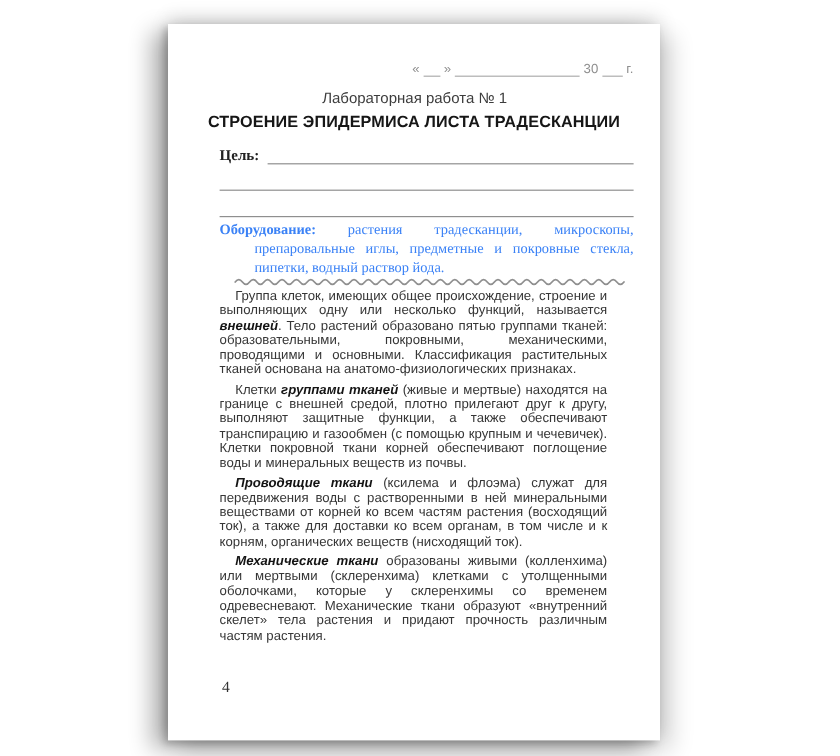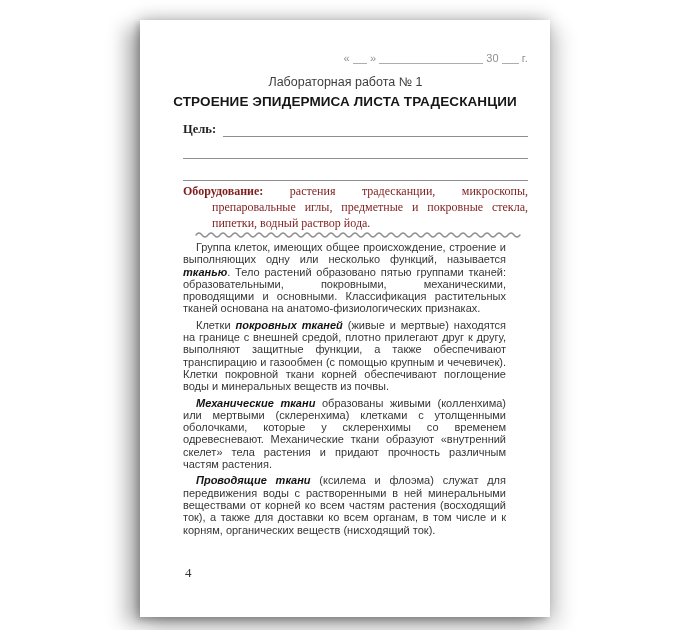--- a/index.html
+++ b/index.html
@@ -39,21 +39,21 @@
     display:flex;align-items:center;
     font-family:"Liberation Serif", serif;
   }
   .goal-label{font-size:12.5px;font-weight:bold;color:#222;line-height:14px}
   .goal-blank{flex:1;border-bottom:1.6px solid #8f8f8f;margin-left:7px;height:15px}
   .rule{position:absolute;left:43px;right:22px;border-top:1.6px solid #8f8f8f;height:0}
   .rule.rule-a{top:138px}
   .rule.rule-b{top:160px}
   .equipment{
     position:absolute;top:163px;left:43px;right:22px;margin:0;
-    font-family:"Liberation Serif", serif;font-size:12px;line-height:16px;color:#7f1d1d;
+    font-family:"Liberation Serif", serif;font-size:12px;line-height:16px;color:#3b82f6;
     text-align:justify;padding-left:29px;text-indent:-29px;
   }
   .eq-label{font-weight:bold}
   .wavy{position:absolute;top:210px;left:55px}
   .theory{
     position:absolute;top:221px;left:43px;width:323px;
     font-size:11px;line-height:12.3px;color:#363636;text-align:justify;
   }
   .theory p{margin:0 0 4px 0;text-indent:13px}
   .term{font-weight:bold;font-style:italic;color:#141414}
@@ -89,21 +89,21 @@
   <div class="rule rule-a"></div>
   <div class="rule rule-b"></div>
 
   <p class="equipment"><span class="eq-label">Оборудование:</span> <span>растения традесканции, микроскопы, препаровальные иглы, предметные и покровные стекла, пипетки, водный раствор йода.</span></p>
 
   <svg class="wavy" width="330" height="10" viewBox="0 0 330 10">
     <path fill="none" stroke="#8f8f8f" stroke-width="1.4" stroke-linecap="round" d="M1 5 q3 -4 6 0 q3 4 6 0 q3 -4 6 0 q3 4 6 0 q3 -4 6 0 q3 4 6 0 q3 -4 6 0 q3 4 6 0 q3 -4 6 0 q3 4 6 0 q3 -4 6 0 q3 4 6 0 q3 -4 6 0 q3 4 6 0 q3 -4 6 0 q3 4 6 0 q3 -4 6 0 q3 4 6 0 q3 -4 6 0 q3 4 6 0 q3 -4 6 0 q3 4 6 0 q3 -4 6 0 q3 4 6 0 q3 -4 6 0 q3 4 6 0 q3 -4 6 0 q3 4 6 0 q3 -4 6 0 q3 4 6 0 q3 -4 6 0 q3 4 6 0 q3 -4 6 0 q3 4 6 0 q3 -4 6 0 q3 4 6 0 q3 -4 6 0 q3 4 6 0 q3 -4 6 0 q3 4 6 0 q3 -4 6 0 q3 4 6 0 q3 -4 6 0 q3 4 6 0 q3 -4 6 0 q3 4 6 0 q3 -4 6 0 q3 4 6 0 q3 -4 6 0 q3 4 6 0 q3 -4 6 0 q3 4 6 0 q3 -4 6 0 q3 4 6 0"></path>
   </svg>
 
   <div class="theory">
-      <p><span>Группа клеток, имеющих общее происхождение, строение и выполняющих одну или несколько функций, называется </span><span class="term">тканью</span><span>. Тело растений образовано пятью группами тканей: образовательными, покровными, механическими, проводящими и основными. Классификация растительных тканей основана на анатомо-физиологических признаках.</span></p>
-      <p><span>Клетки </span><span class="term">покровных тканей</span><span> (живые и мертвые) находятся на границе с внешней средой, плотно прилегают друг к другу, выполняют защитные функции, а также обеспечивают транспирацию и газообмен (с помощью крупным и чечевичек). Клетки покровной ткани корней обеспечивают поглощение воды и минеральных веществ из почвы.</span></p>
+      <p><span>Группа клеток, имеющих общее происхождение, строение и выполняющих одну или несколько функций, называется </span><span class="term">внешней</span><span>. Тело растений образовано пятью группами тканей: образовательными, покровными, механическими, проводящими и основными. Классификация растительных тканей основана на анатомо-физиологических признаках.</span></p>
+      <p><span>Клетки </span><span class="term">группами тканей</span><span> (живые и мертвые) находятся на границе с внешней средой, плотно прилегают друг к другу, выполняют защитные функции, а также обеспечивают транспирацию и газообмен (с помощью крупным и чечевичек). Клетки покровной ткани корней обеспечивают поглощение воды и минеральных веществ из почвы.</span></p>
+      <p><span class="term">Проводящие ткани</span><span> (ксилема и флоэма) служат для передвижения воды с растворенными в ней минеральными веществами от корней ко всем частям растения (восходящий ток), а также для доставки ко всем органам, в том числе и к корням, органических веществ (нисходящий ток).</span></p>
       <p><span class="term">Механические ткани</span><span> образованы живыми (колленхима) или мертвыми (склеренхима) клетками с утолщенными оболочками, которые у склеренхимы со временем одревесневают. Механические ткани образуют «внутренний скелет» тела растения и придают прочность различным частям растения.</span></p>
-      <p><span class="term">Проводящие ткани</span><span> (ксилема и флоэма) служат для передвижения воды с растворенными в ней минеральными веществами от корней ко всем частям растения (восходящий ток), а также для доставки ко всем органам, в том числе и к корням, органических веществ (нисходящий ток).</span></p>
     </div>
 
   <div class="page-number">4</div>
 
 </div>
 
 </body></html>

